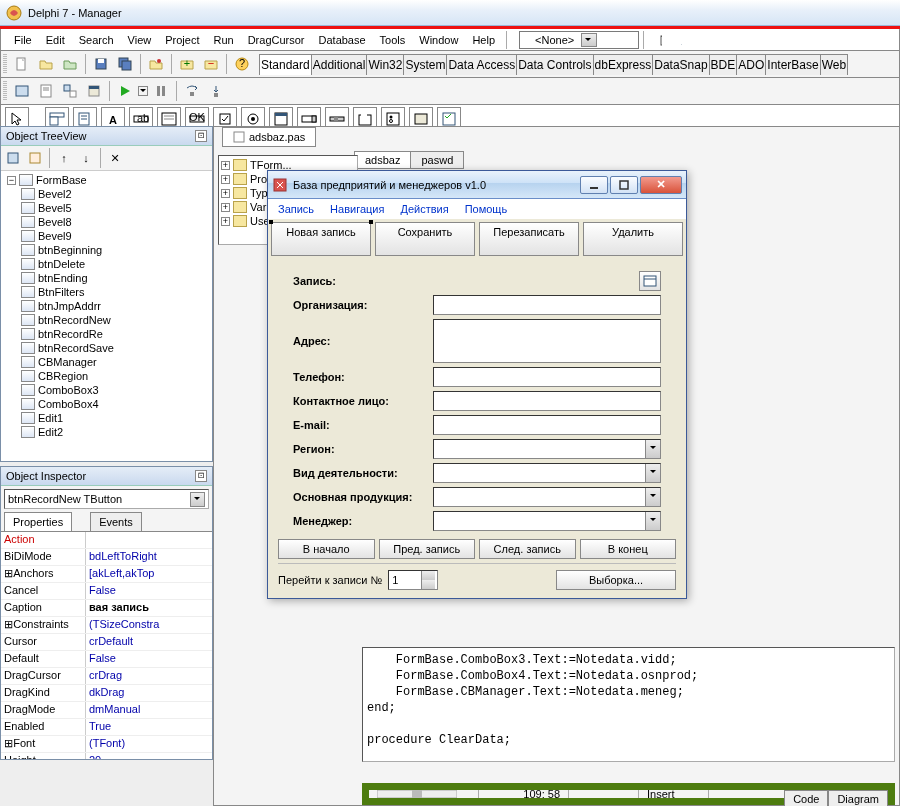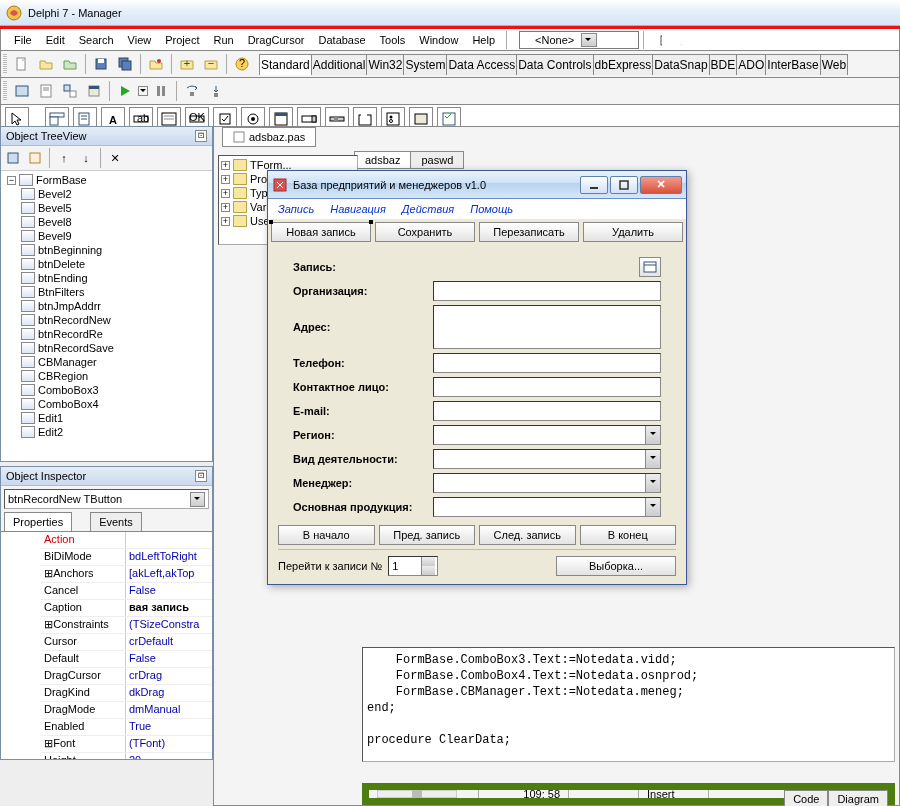--- a/index.html
+++ b/index.html
@@ -48,21 +48,21 @@
 .tree .icon16 { width:14px; height:12px; margin-right:3px; border:1px solid #888; background:linear-gradient(#fff,#dde6f5); display:inline-block; }
 .tree .minus { width:9px;height:9px;border:1px solid #888;background:#fff;text-align:center;line-height:7px;font-size:9px;margin-right:3px; }
 
 .objinsp { }
 .oi-combo { margin:3px; height:20px; border:1px inset #aaa; background:#fff; display:flex; align-items:center; padding:0 3px; justify-content:space-between; }
 .oi-combo .arr { width:15px; height:15px; background:linear-gradient(#eee,#ccc); border:1px solid #888; position:relative; }
 .oi-combo .arr::after { content:""; position:absolute; top:4px; left:3px; border:3px solid transparent; border-top-color:#000; }
 .oi-tabs { display:flex; padding:0 3px; }
 .oi-tabs div { padding:3px 8px; border:1px solid #888; border-bottom:none; background:#eee; margin-right:18px; cursor:default; }
 .oi-tabs div.active { background:#fff; }
-.propgrid { background:#fff; border-top:1px solid #888; height:228px; overflow:auto;padding-left:40px; }
+.propgrid { background:#fff; border-top:1px solid #888; height:228px; overflow:auto; }
 .propgrid .row { display:flex; height:17px; border-bottom:1px solid #eee; }
 .propgrid .row .k { width:85px; padding:1px 3px; border-right:1px solid #ccc; color:#000; overflow:hidden; white-space:nowrap; }
 .propgrid .row .v { flex:1; padding:1px 3px; color:#00a; overflow:hidden; white-space:nowrap; }
 .propgrid .row.sel .k { color:#c00; }
 
 
 .codearea { position:absolute; left:213px; top:126px; right:0; height:680px; background:#f4f4f4; border:1px solid #888; }
 .codetab { position:absolute; left:8px; top:0; background:#fff; border:1px solid #888; padding:3px 10px; display:flex; align-items:center; gap:4px; }
 .structtree { position:absolute; left:4px; top:28px; width:140px; background:#fff; border:1px inset #aaa; height:90px; padding:2px; overflow:hidden; }
 .structtree .trow { padding:1px 0; display:flex; align-items:center; }
@@ -80,24 +80,24 @@
 .statusbar .tabs div { padding:2px 8px; border:1px solid #888; background:#eee; }
 
 
 .formwin { position:absolute; left:267px; top:170px; width:420px; background:#ece9d8; border:1px solid #3b5998; box-shadow:2px 2px 8px rgba(0,0,0,.3); }
 .formwin .fw-title { height:28px; background:linear-gradient(to bottom,#e9f2fb 0%,#cde2f7 45%,#b7d3ef 46%,#d5e7f8 100%); display:flex; align-items:center; padding:8px 4px; border-bottom:1px solid #6a8ec8; }
 .fw-title .fwlogo { width:16px;height:16px;margin-right:5px; }
 .fw-title .fwtxt { flex:1; color:#000; }
 .fw-title .wbtn { width:28px; height:18px; margin-left:2px; border:1px solid #6080b0; background:linear-gradient(#fafcff,#d2e2f5); display:flex; align-items:center; justify-content:center; cursor:default; border-radius:2px; }
 .fw-title .wbtn.close { background:linear-gradient(#f29a8e,#d9523a); width:42px; }
 .fw-title .wbtn.close span { color:#fff; font-weight:bold; }
-.fw-menu { background:#fff; padding:2px 4px; display:flex; gap:4px;font-style:italic; }
+.fw-menu { background:#fff; padding:2px 4px; display:flex; gap:4px; }
 .fw-menu span { padding:2px 6px; color:#0033cc; cursor:default; }
 .fw-toolbar { padding:3px; display:flex; gap:4px; background:#ece9d8; }
-.fw-toolbar .fbtn { flex:1; height:20px; border:1px solid #888; background:linear-gradient(#fff,#e3e3e3); text-align:center; line-height:18px; cursor:default; position:relative; }
+.fw-toolbar .fbtn { flex:1; height:34px; border:1px solid #888; background:linear-gradient(#fff,#e3e3e3); text-align:center; line-height:18px; cursor:default; position:relative; }
 .fw-toolbar .fbtn.sel::before, .fw-toolbar .fbtn.sel::after { content:""; position:absolute; width:4px; height:4px; background:#000; }
 .fw-toolbar .fbtn.sel::before { top:-3px; left:-3px; }
 .fw-toolbar .fbtn.sel::after { top:-3px; right:-3px; }
 
 .fw-body { padding:8px 10px; background:#ece9d8; background-image:radial-gradient(#bbb 0.5px, transparent 0.5px); background-size:6px 6px; }
 .fw-row { display:flex; align-items:center; margin:4px 15px; min-height:20px; }
 .fw-row .lbl { width:140px; font-weight:bold; }
 .fw-row .inp { flex:1; height:20px; border:1px inset #888; background:#fff; }
 .fw-row .inp.tall { height:44px; }
 .fw-row .cmb { flex:1; height:20px; border:1px inset #888; background:#fff; display:flex; justify-content:flex-end; }
@@ -633,27 +633,27 @@
             <span class="arr"></span>
           </div>
         </div>
         <div class="fw-row">
           <span class="lbl">Вид деятельности:</span>
           <div class="cmb">
             <span class="arr"></span>
           </div>
         </div>
         <div class="fw-row">
-          <span class="lbl">Менеджер:</span>
+          <span class="lbl">Основная продукция:</span>
           <div class="cmb">
             <span class="arr"></span>
           </div>
         </div>
         <div class="fw-row">
-          <span class="lbl">Основная продукция:</span>
+          <span class="lbl">Менеджер:</span>
           <div class="cmb">
             <span class="arr"></span>
           </div>
         </div>
       </div>
     <div class="fw-nav" id="fwnav">
         <div class="nbtn">В начало</div>
         <div class="nbtn">Пред. запись</div>
         <div class="nbtn">След. запись</div>
         <div class="nbtn">В конец</div>

